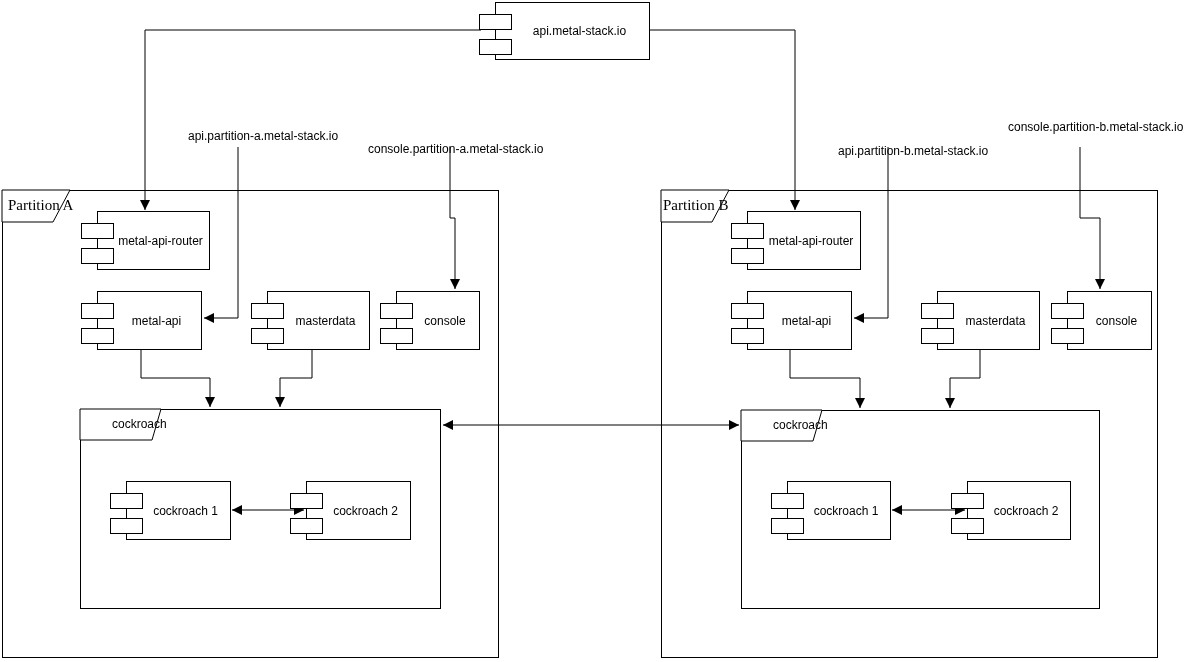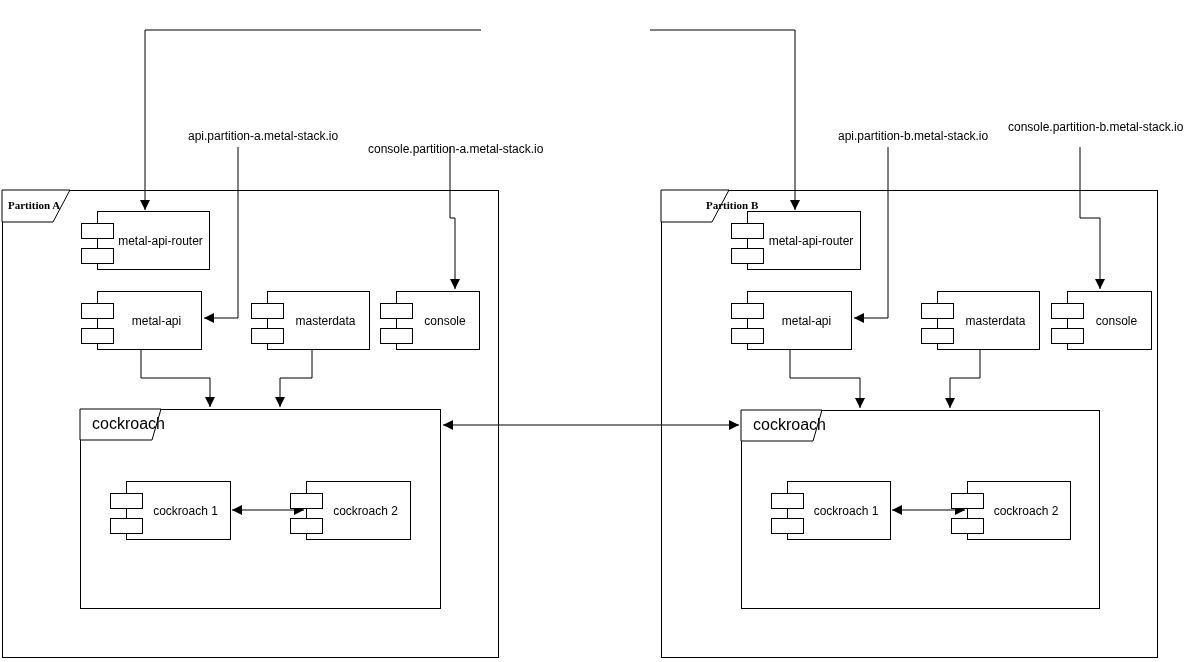--- a/index.html
+++ b/index.html
@@ -23,22 +23,22 @@
     border:1px solid #000; background:#fff;
   }
   .port.p1 { top:11px; }
   .port.p2 { top:36px; }
   
   #wires { position:absolute; left:0; top:0; width:1191px; height:662px; }
   #wires path, #wires polygon { stroke:#000; fill:none; stroke-width:1; }
   #wires polygon.tab { fill:#fff; }
   
   .dns { position:absolute; font-size:12px; line-height:14px; white-space:nowrap;margin-left:16px; }
-  .ptab { position:absolute; font-family:"Liberation Serif", serif; font-size:11px; line-height:13px; white-space:nowrap;font-weight:bold; }
-  .ktab { position:absolute; font-size:16px; line-height:14px; white-space:nowrap; }
+  .ptab { position:absolute; font-family:"Liberation Serif", serif; font-size:15px; line-height:13px; white-space:nowrap; }
+  .ktab { position:absolute; font-size:12px; line-height:14px; white-space:nowrap;margin-left:20px; }
 </style>
 </head>
 <body>
 
 <div id="canvas">
 
   <div class="frame" style="left:2px;top:190px;width:497px;height:468px"></div>
   <div class="frame" style="left:661px;top:190px;width:497px;height:468px"></div>
 
   <div class="frame" style="left:80px;top:409px;width:361px;height:200px"></div>
@@ -67,20 +67,25 @@
     <path d="M141 350 V378 H210 V407" marker-end="url(#arr)"></path>
     <path d="M312 350 V378 H280 V407" marker-end="url(#arr)"></path>
     <path d="M790 350 V378 H860 V408" marker-end="url(#arr)"></path>
     <path d="M980 350 V378 H950 V408" marker-end="url(#arr)"></path>
 
     <path d="M232 510 H304" marker-start="url(#arr)" marker-end="url(#arr)"></path>
     <path d="M892 510 H965" marker-start="url(#arr)" marker-end="url(#arr)"></path>
     <path d="M443 425 H739" marker-start="url(#arr)" marker-end="url(#arr)"></path>
   </svg>
 
+  <div class="comp" style="left:495px;top:2px;width:155px;height:58px">
+    <span class="port p1"></span>
+    <span class="port p2"></span>
+    <span class="clabel">api.metal-stack.io</span>
+  </div>
 
   <div class="comp" style="left:97px;top:211px;width:113px;height:59px">
     <span class="port p1"></span>
     <span class="port p2"></span>
     <span class="clabel">metal-api-router</span>
   </div>
   <div class="comp" style="left:97px;top:291px;width:105px;height:59px">
     <span class="port p1"></span>
     <span class="port p2"></span>
     <span class="clabel">metal-api</span>
@@ -132,22 +137,22 @@
     <span class="clabel">cockroach 1</span>
   </div>
   <div class="comp" style="left:967px;top:481px;width:104px;height:59px">
     <span class="port p1"></span>
     <span class="port p2"></span>
     <span class="clabel">cockroach 2</span>
   </div>
 
   <div class="dns" style="left:172px;top:129px">api.partition-a.metal-stack.io</div>
   <div class="dns" style="left:352px;top:142px">console.partition-a.metal-stack.io</div>
-  <div class="dns" style="left:822px;top:129px">api.partition-b.metal-stack.io</div>
+  <div class="dns" style="left:822px;top:144px">api.partition-b.metal-stack.io</div>
   <div class="dns" style="left:992px;top:120px">console.partition-b.metal-stack.io</div>
 
   <div class="ptab" style="left:8px;top:199px">Partition A</div>
-  <div class="ptab" style="left:706px;top:199px">Partition B</div>
+  <div class="ptab" style="left:663px;top:199px">Partition B</div>
 
   <div class="ktab" style="left:92px;top:417px">cockroach</div>
   <div class="ktab" style="left:753px;top:418px">cockroach</div>
 
 </div>
 
 </body></html>

